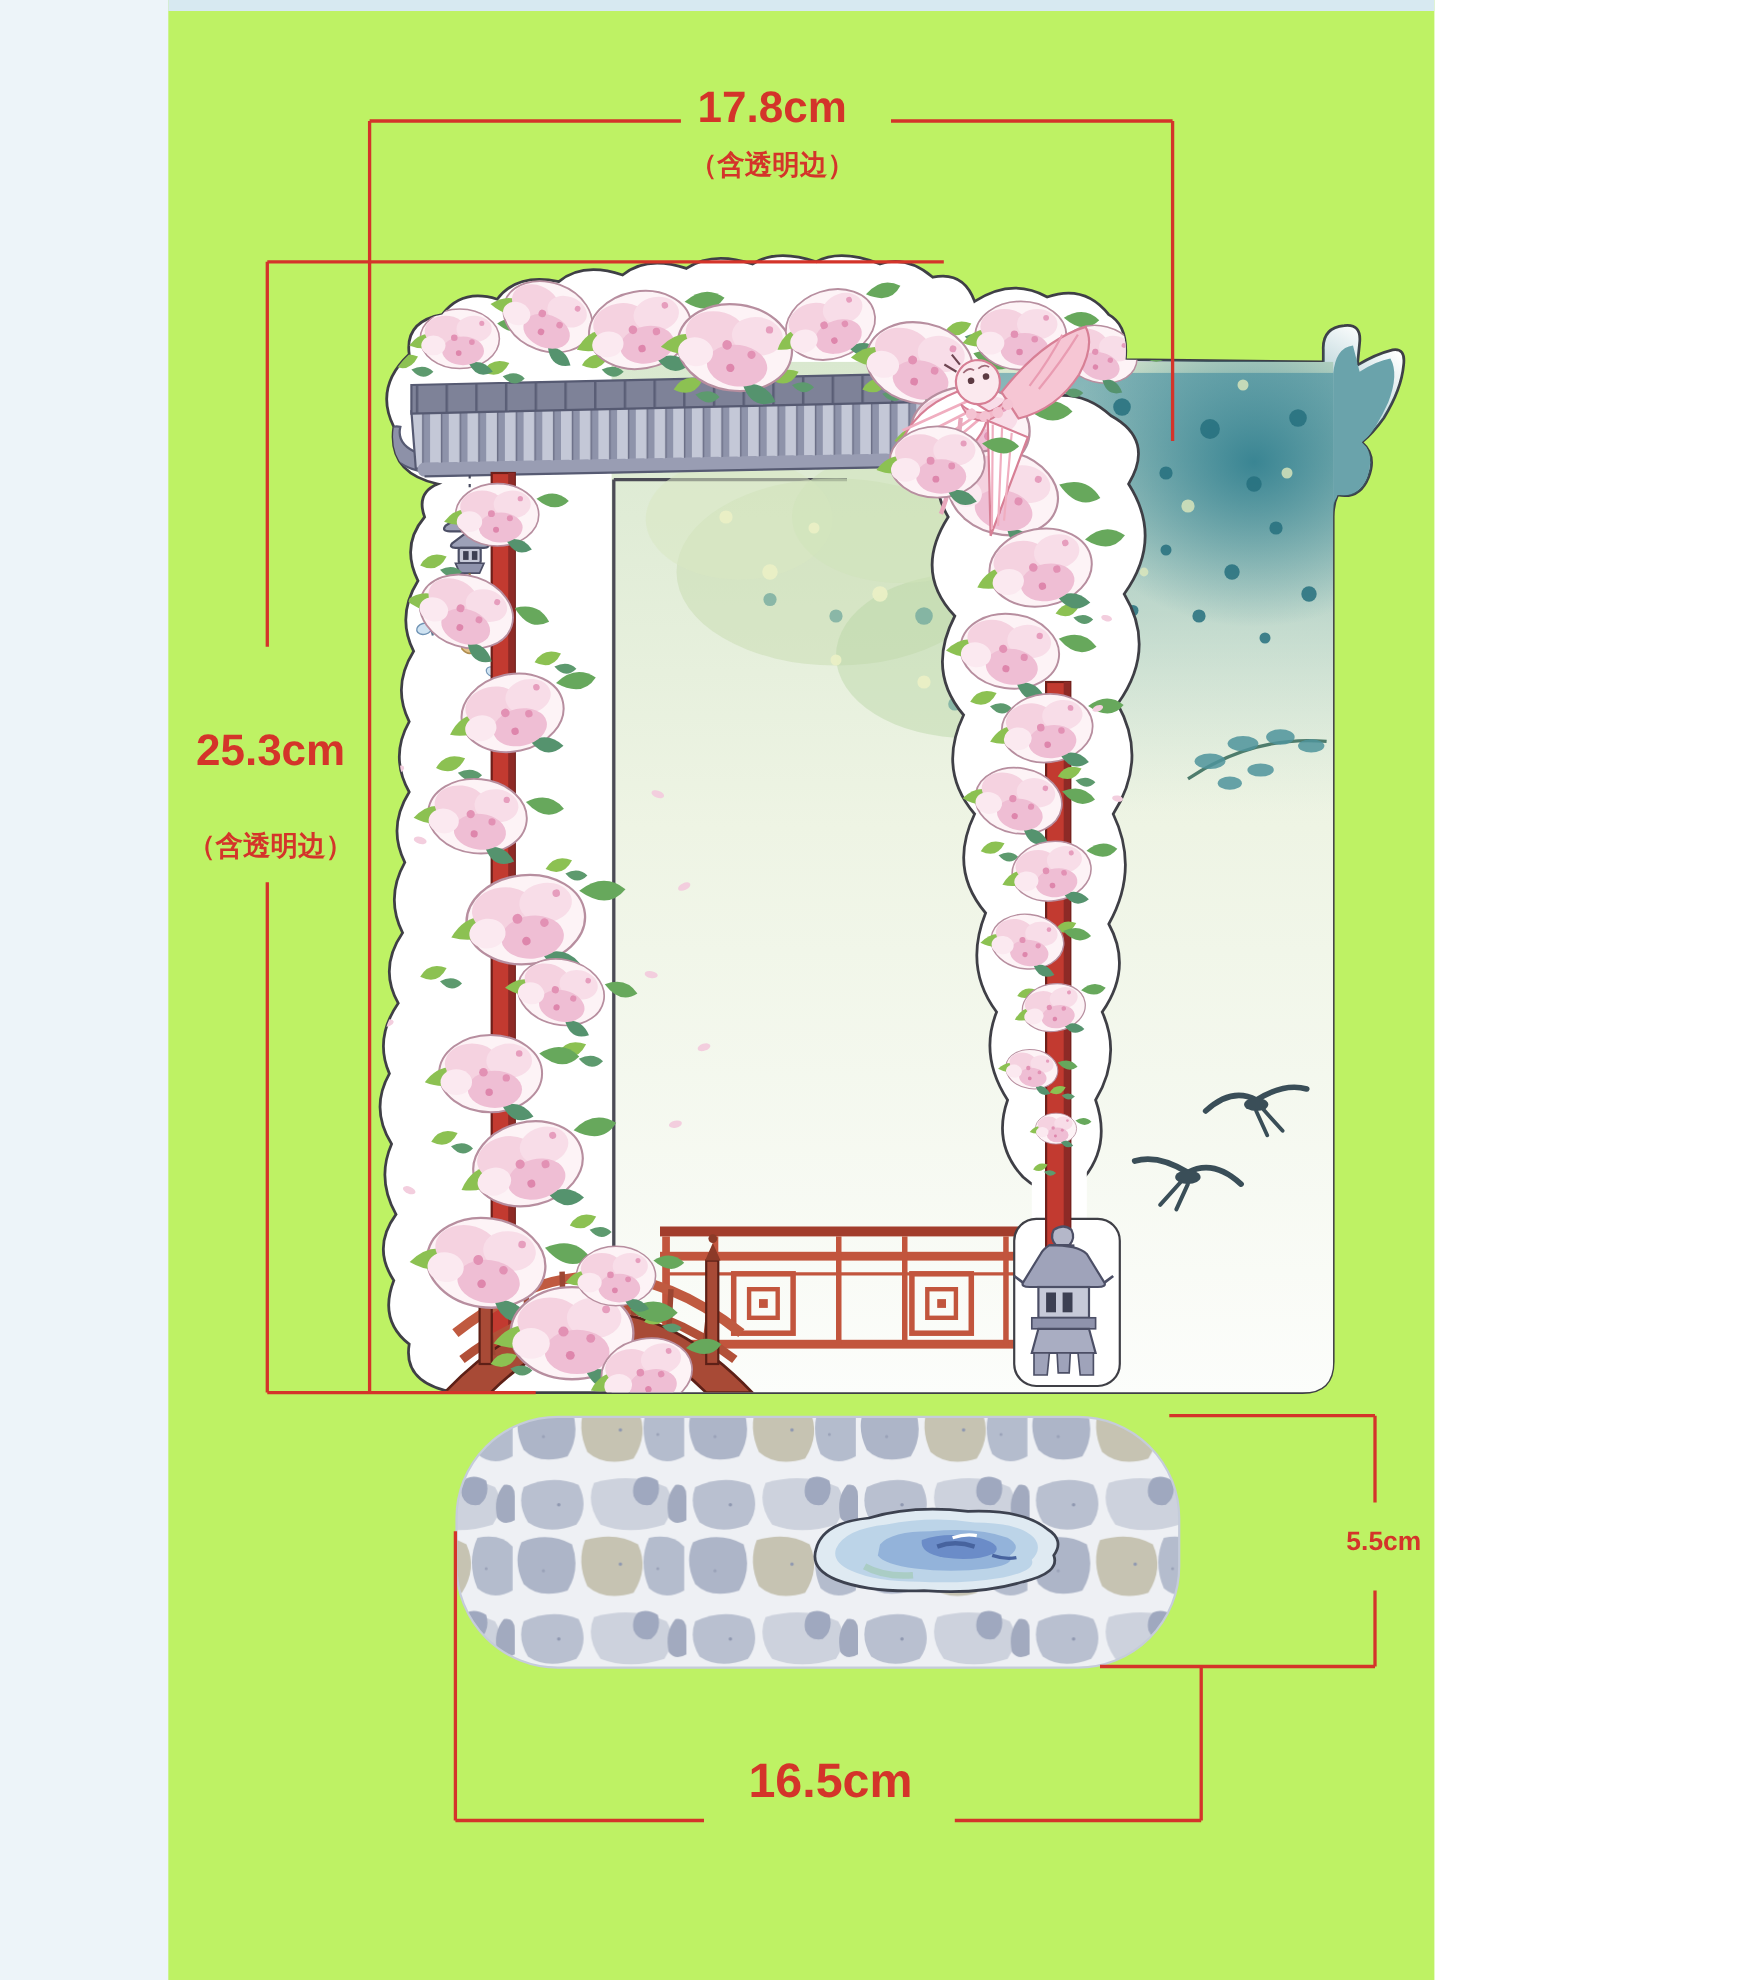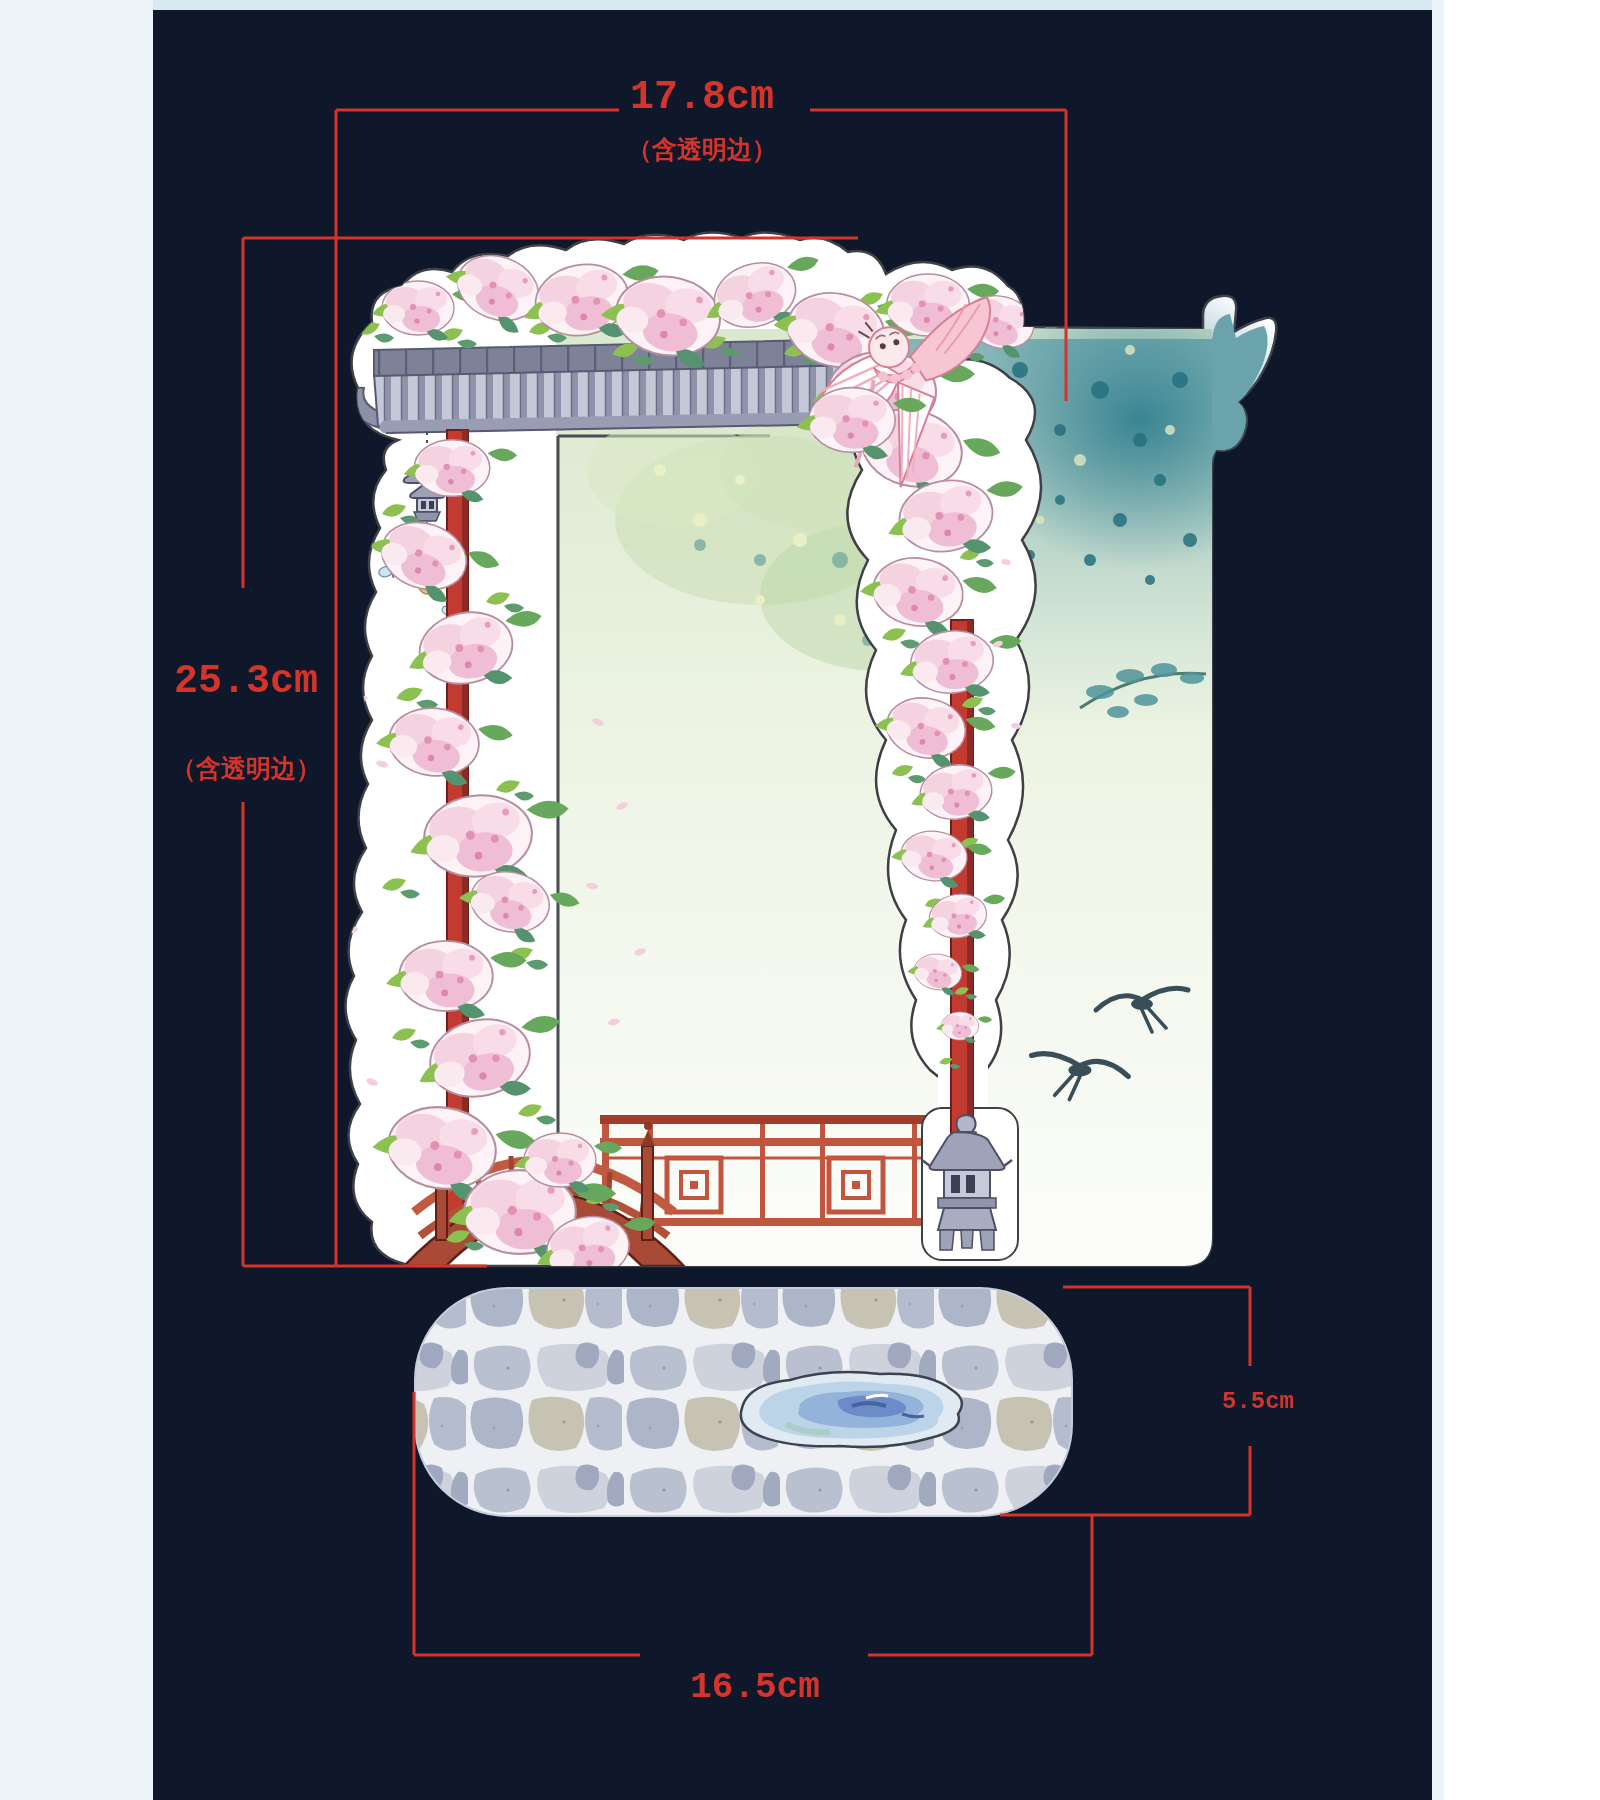--- a/index.html
+++ b/index.html
@@ -1,35 +1,35 @@
 <!DOCTYPE html>
 <html style="--accent-red: #d4342a; --side-strip: #edf4f9; --top-band: #d7e9f1; --sticker-outline: #3f3f46; --pillar-red: #c23a30; --fence-red: #c2553d; --bridge-brown: #a84a36; --roof-gray: #b9bdcf; --teal-deep: #2f7e8e; --teal-soft: #6aa3ab; --leaf-green: #8cc152; --blossom-pink: #f5d2e0; --stone-gray: #b9c0d0; --puddle-blue: #8fb0d8;"><head>
 <meta charset="utf-8">
 <style>
   :root{
     --accent-red:#d4342a; --side-strip:#edf4f9; --top-band:#d7e9f1;
     --sticker-outline:#3f3f46;
   }
   html,body{margin:0;padding:0;background:#ffffff;}
-  .page{position:relative;width:1444px;height:1800px;background:#0f172a;overflow:hidden;
-        font-family:Liberation Mono, monospace;}
+  .page{position:relative;width:1304px;height:1800px;background:#bef264;overflow:hidden;
+        font-family:Liberation Sans, sans-serif;}
   .strip{position:absolute;top:0;height:1800px;background:var(--side-strip);}
   .strip.left{left:0;width:153px;}
   .strip.right{left:1432px;width:168px;}
   .topband{position:absolute;left:153px;top:0;width:1279px;height:10px;background:var(--top-band);}
   .artsvg{position:absolute;left:0;top:0;}
   .dim{position:absolute;transform:translate(-50%,-50%);color:var(--accent-red);
        white-space:nowrap;text-align:center;line-height:1;}
   .dim.value{font-weight:bold;}
   .dim-top-value{left:702px;top:98px;font-size:40px;}
   .dim-top-note{left:702px;top:151px;font-size:25px;font-weight:bold;}
   .dim-left-value{left:246px;top:682px;font-size:40px;}
   .dim-left-note{left:246px;top:770px;font-size:25px;font-weight:bold;}
   .dim-right-value{left:1258px;top:1402px;font-size:24px;}
-  .dim-bottom-value{left:755px;top:1688px;font-size:36px;}
+  .dim-bottom-value{left:755px;top:1620px;font-size:44px;}
   .redline{stroke:var(--accent-red);stroke-width:3;fill:none;}
 </style>
 </head>
 <body>
 
 <div class="page">
   <div class="strip left"></div>
   <div class="strip right"></div>
   <div class="topband"></div>
 

